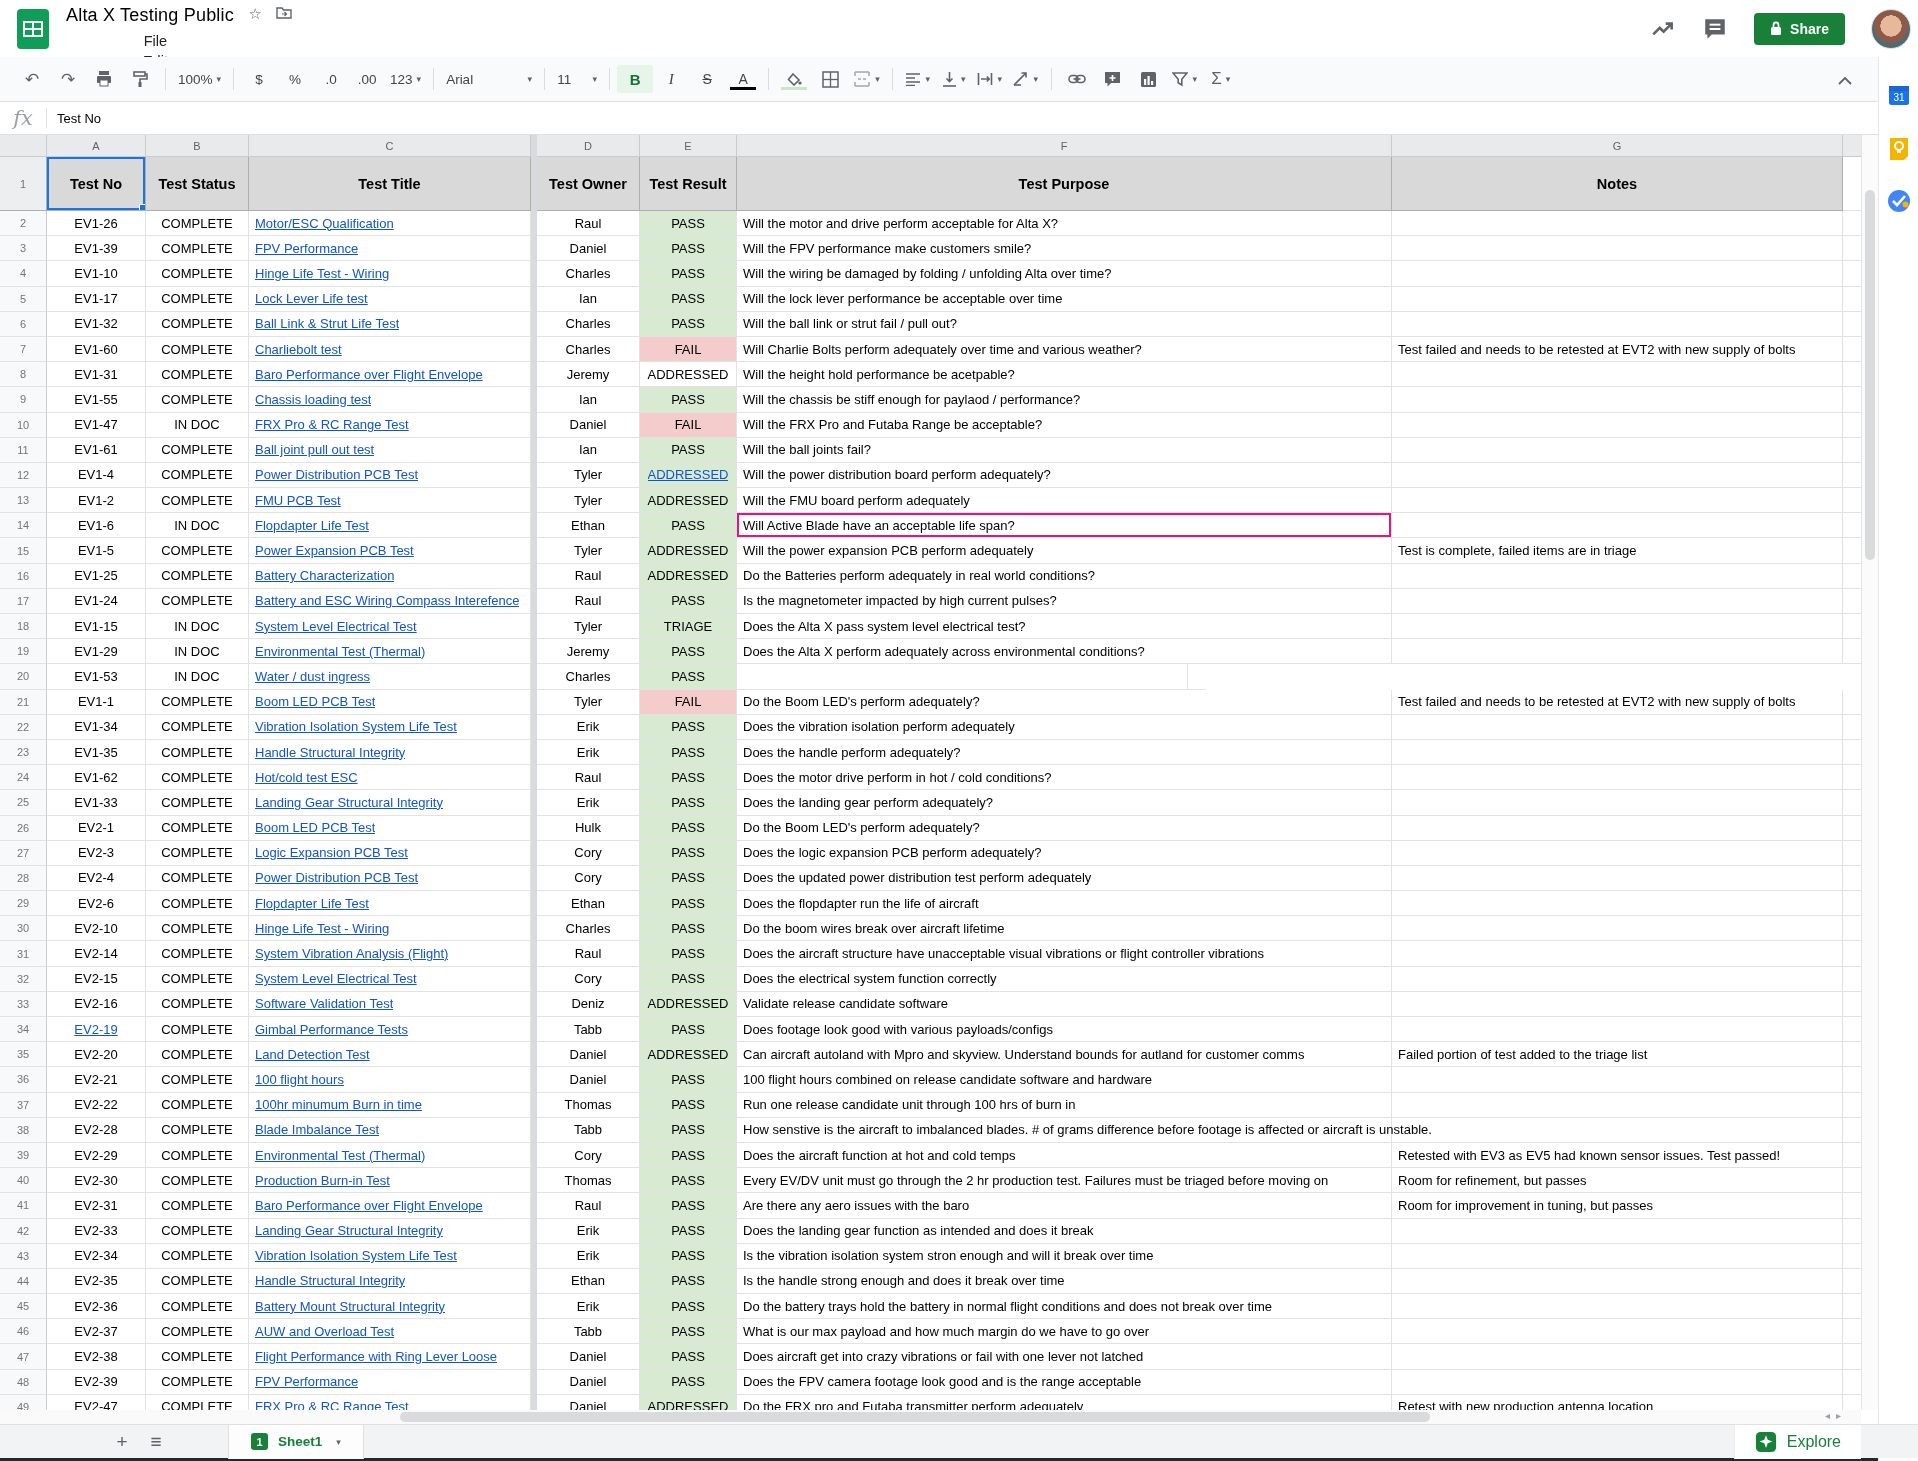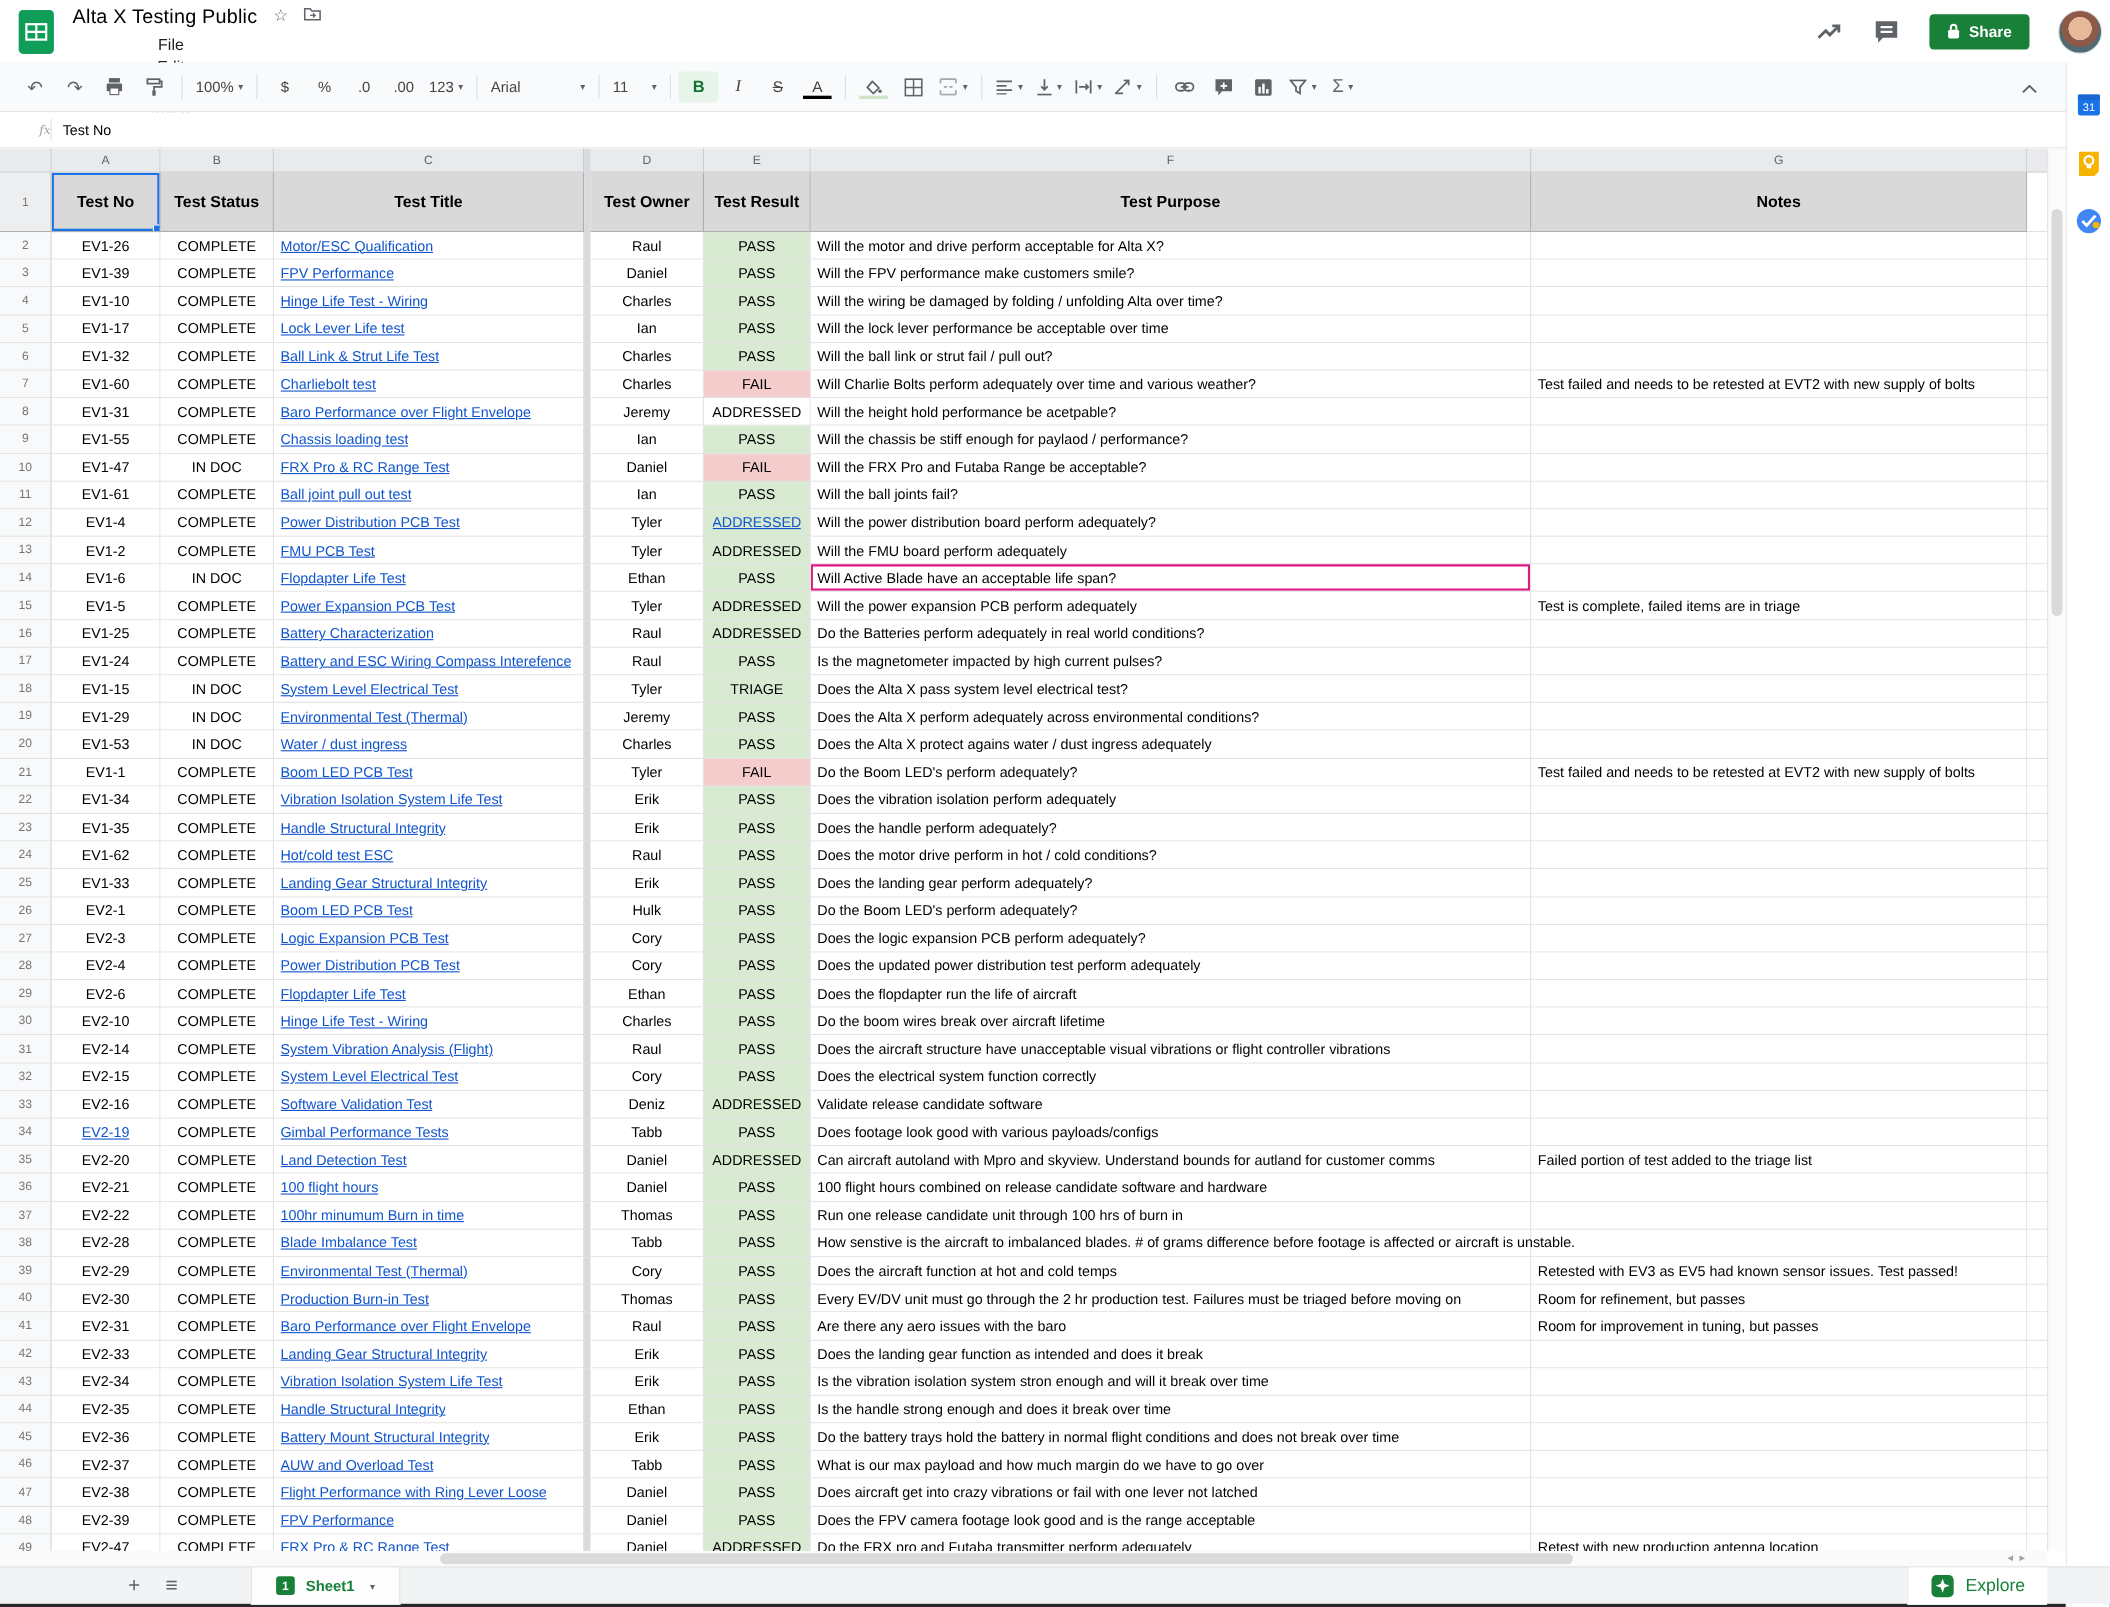--- a/index.html
+++ b/index.html
@@ -41,22 +41,22 @@
   .tb-strike{text-decoration:line-through;font-size:14px;}
   .u-bar{display:block;position:absolute;left:5px;right:5px;bottom:3px;height:3px;}
   .rel{position:relative;}
   .tb-collapse{position:absolute;right:55px;top:10px;}
   .font-box{min-width:86px;justify-content:space-between;}
   .size-box{min-width:40px;justify-content:space-between;}
 
   
   .fbar{position:absolute;top:102px;left:0;width:1918px;height:33px;background:#fff;
     border-bottom:1px solid #e0e0e0;display:flex;align-items:center;box-sizing:border-box;}
-  .fx{width:46px;text-align:right;font-family:"DejaVu Serif",serif;font-style:italic;
-    color:#9aa0a6;font-size:11px;}
+  .fx{width:46px;text-align:center;font-family:"DejaVu Serif",serif;font-style:italic;
+    color:#9aa0a6;font-size:21px;}
   .fbar-div{width:1px;height:20px;background:#e0e0e0;margin-right:10px;}
   .fvalue{font-size:13px;color:#000;}
 
   
   .sheet{position:absolute;top:135px;left:0;width:1861px;height:1290px;overflow:hidden;background:#fff;}
   .sheet-row{display:flex;height:25.2px;}
   .sheet-row.colhead{height:22px;}
   .sheet-row.row1{height:54px;}
   .cell{box-sizing:border-box;border-right:1px solid #e2e2e2;border-bottom:1px solid #e2e2e2;
     display:flex;align-items:center;justify-content:center;font-size:13px;color:#000;
@@ -598,21 +598,20 @@
         <div class="sheet-row">
           <div class="cell c-num">20</div>
           <div class="cell c-a">EV1-53</div>
           <div class="cell c-b">IN DOC</div>
           <div class="cell c-c left">
             <span class="link">Water / dust ingress</span>
           </div>
           <div class="cell c-div"></div>
           <div class="cell c-d">Charles</div>
           <div class="cell c-e res-g">PASS</div>
-          <div class="cell c-f left">Does the Alta X protect agains water / dust ingress adequately</div>
           <div class="cell c-g left"></div>
           <div class="cell c-h"></div>
         </div>
         <div class="sheet-row">
           <div class="cell c-num">21</div>
           <div class="cell c-a">EV1-1</div>
           <div class="cell c-b">COMPLETE</div>
           <div class="cell c-c left">
             <span class="link">Boom LED PCB Test</span>
           </div>

